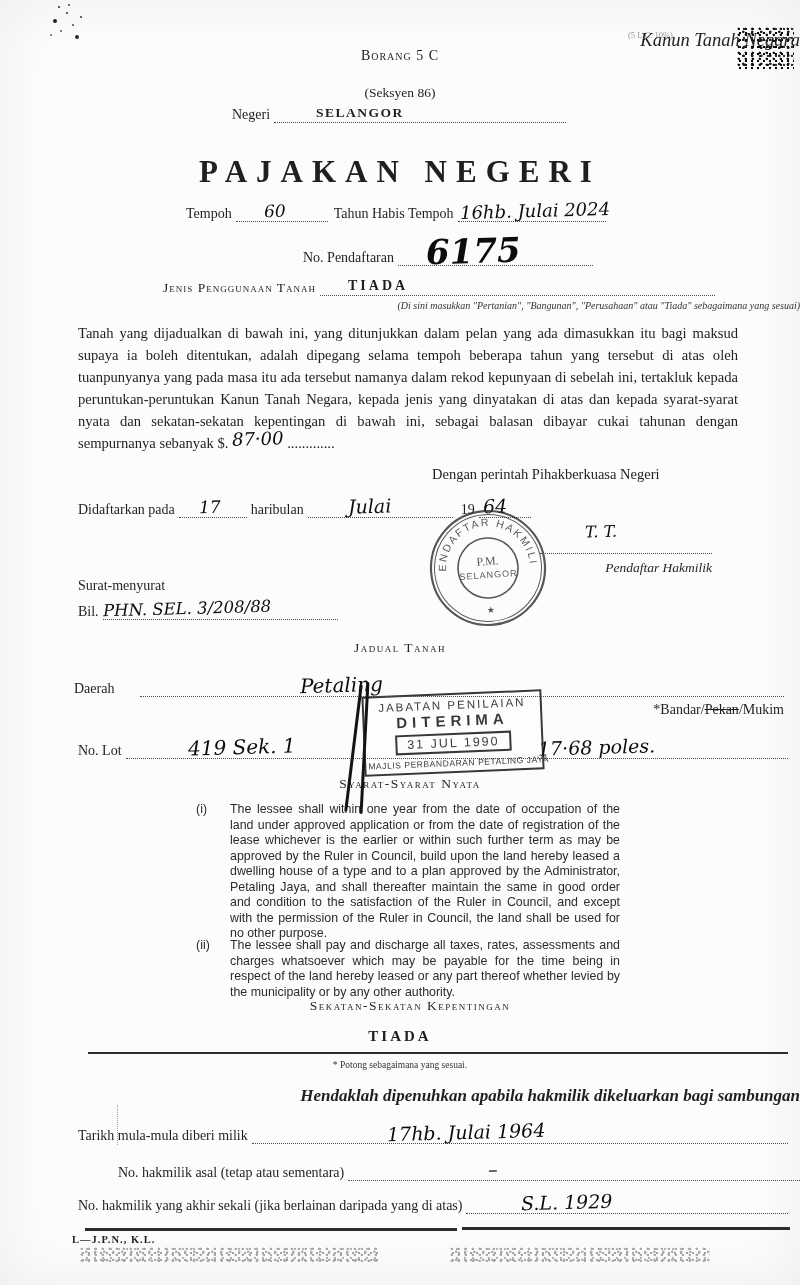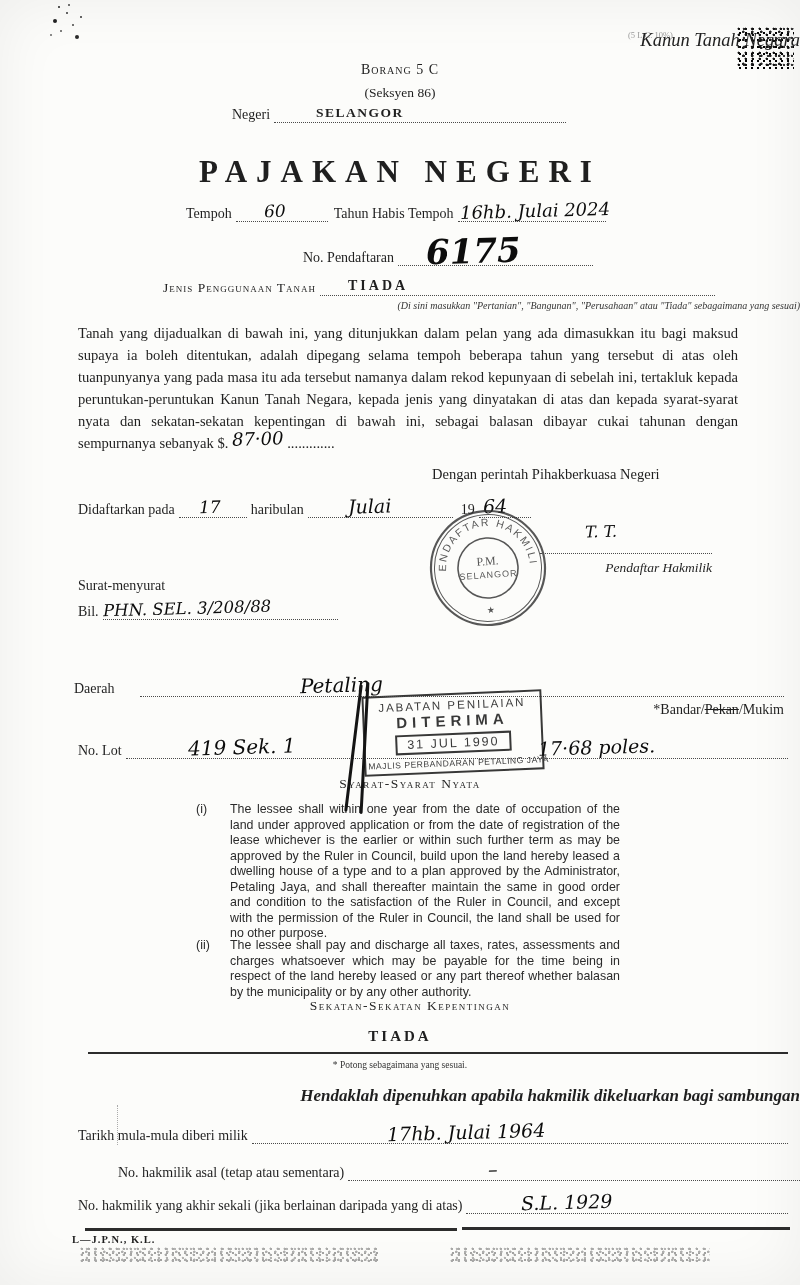--- a/index.html
+++ b/index.html
@@ -74,21 +74,21 @@
 </head>
 <body>
 
 <div class="page">
 
   <div class="speck" style="left:58px; top:6px;"></div>
   <div class="abs" style="left:628px; top:30px; font-size:8.5px; color:#999;">(5 L.C. 10%)</div>
   <div class="noise-block" style="left:737px; top:27px; width:57px; height:42px;"></div>
 
   <div class="abs center italic" style="left:0; top:30px; width:800px; font-size:18.5px;">Kanun Tanah Negara</div>
-  <div class="abs center sc" style="left:0; top:62px; width:800px; font-size:14px;">Borang 5 C</div>
+  <div class="abs center sc" style="left:0; top:48px; width:800px; font-size:14px;">Borang 5 C</div>
   <div class="abs center" style="left:0; top:85px; width:800px; font-size:13.5px;">(Seksyen 86)</div>
 
   <div class="row" style="left:232px; top:96px; width:334px; height:27px;">
     <span class="lbl">Negeri</span>
     <span class="fill">
       <span class="typed" style="left:42px; font-size:13.5px; letter-spacing:1.5px;">SELANGOR</span>
     </span>
   </div>
 
   <div class="abs center title-main" style="left:0; top:154px; width:800px;">PAJAKAN NEGERI</div>
@@ -162,20 +162,21 @@
   <div class="abs center italic" style="left:540px; top:560px; width:172px; font-size:13.5px;">Pendaftar Hakmilik</div>
 
   <div class="abs" style="left:78px; top:578px; font-size:14px;">Surat-menyurat</div>
   <div class="row" style="left:78px; top:596px; width:260px; height:24px;">
     <span class="lbl">Bil.</span>
     <span class="fill">
       <span class="hw" style="left:0; font-size:16.5px; bottom:2px;">PHN. SEL. 3/208/88</span>
     </span>
   </div>
 
+  <div class="abs center sc" style="left:0; top:640px; width:800px; font-size:13.5px; letter-spacing:1.5px;">Jadual Tanah</div>
 
   <div class="row" style="left:74px; top:670px; width:710px; height:27px; z-index:3;gap:22px;">
     <span class="lbl">Daerah</span>
     <span class="fill">
       <span class="hw" style="left:160px; font-size:20px;">Petaling</span>
     </span>
   </div>
 
   <div class="row" style="left:78px; top:702px; width:710px; height:27px; z-index:3;flex-direction:column;">
     <span class="lbl"><span>*Bandar/</span><span style="text-decoration:line-through;">Pekan</span><span>/Mukim</span></span>
@@ -203,21 +204,21 @@
   <div class="pen-stroke" style="left:363px; top:682px; height:132px; transform:rotate(3deg); z-index:4;"></div>
 
   <div class="abs center sc" style="left:195px; top:776px; width:430px; font-size:13.5px; letter-spacing:1.5px;">Syarat-Syarat Nyata</div>
 
   <div class="abs clause" style="left:196px; top:802px; width:424px;">
     <span class="marker">(i)</span>
     <span>The lessee shall within one year from the date of occupation of the land under approved application or from the date of registration of the lease whichever is the earlier or within such further term as may be approved by the Ruler in Council, build upon the land hereby leased a dwelling house of a type and to a plan approved by the Administrator, Petaling Jaya, and shall thereafter maintain the same in good order and condition to the satisfaction of the Ruler in Council, and except with the permission of the Ruler in Council, the land shall be used for no other purpose.</span>
   </div>
   <div class="abs clause" style="left:196px; top:938px; width:424px;">
     <span class="marker">(ii)</span>
-    <span>The lessee shall pay and discharge all taxes, rates, assessments and charges whatsoever which may be payable for the time being in respect of the land hereby leased or any part thereof whether balasan by the municipality or by any other authority.</span>
+    <span>The lessee shall pay and discharge all taxes, rates, assessments and charges whatsoever which may be payable for the time being in respect of the land hereby leased or any part thereof whether levied by the municipality or by any other authority.</span>
   </div>
 
   <div class="abs center sc" style="left:195px; top:998px; width:430px; font-size:13.5px; letter-spacing:1.5px;">Sekatan-Sekatan Kepentingan</div>
   <div class="abs center typed" style="left:0; top:1028px; width:800px; font-size:15px;">TIADA</div>
 
   <div class="rule" style="left:88px; top:1052px; width:700px; height:2px;"></div>
   <div class="abs center" style="left:0; top:1060px; width:800px; font-size:9.5px; color:#333;">* Potong sebagaimana yang sesuai.</div>
 
   <div class="abs center italic" style="left:0; top:1086px; width:800px; font-size:17px; font-weight:bold;">Hendaklah dipenuhkan apabila hakmilik dikeluarkan bagi sambungan</div>
 

